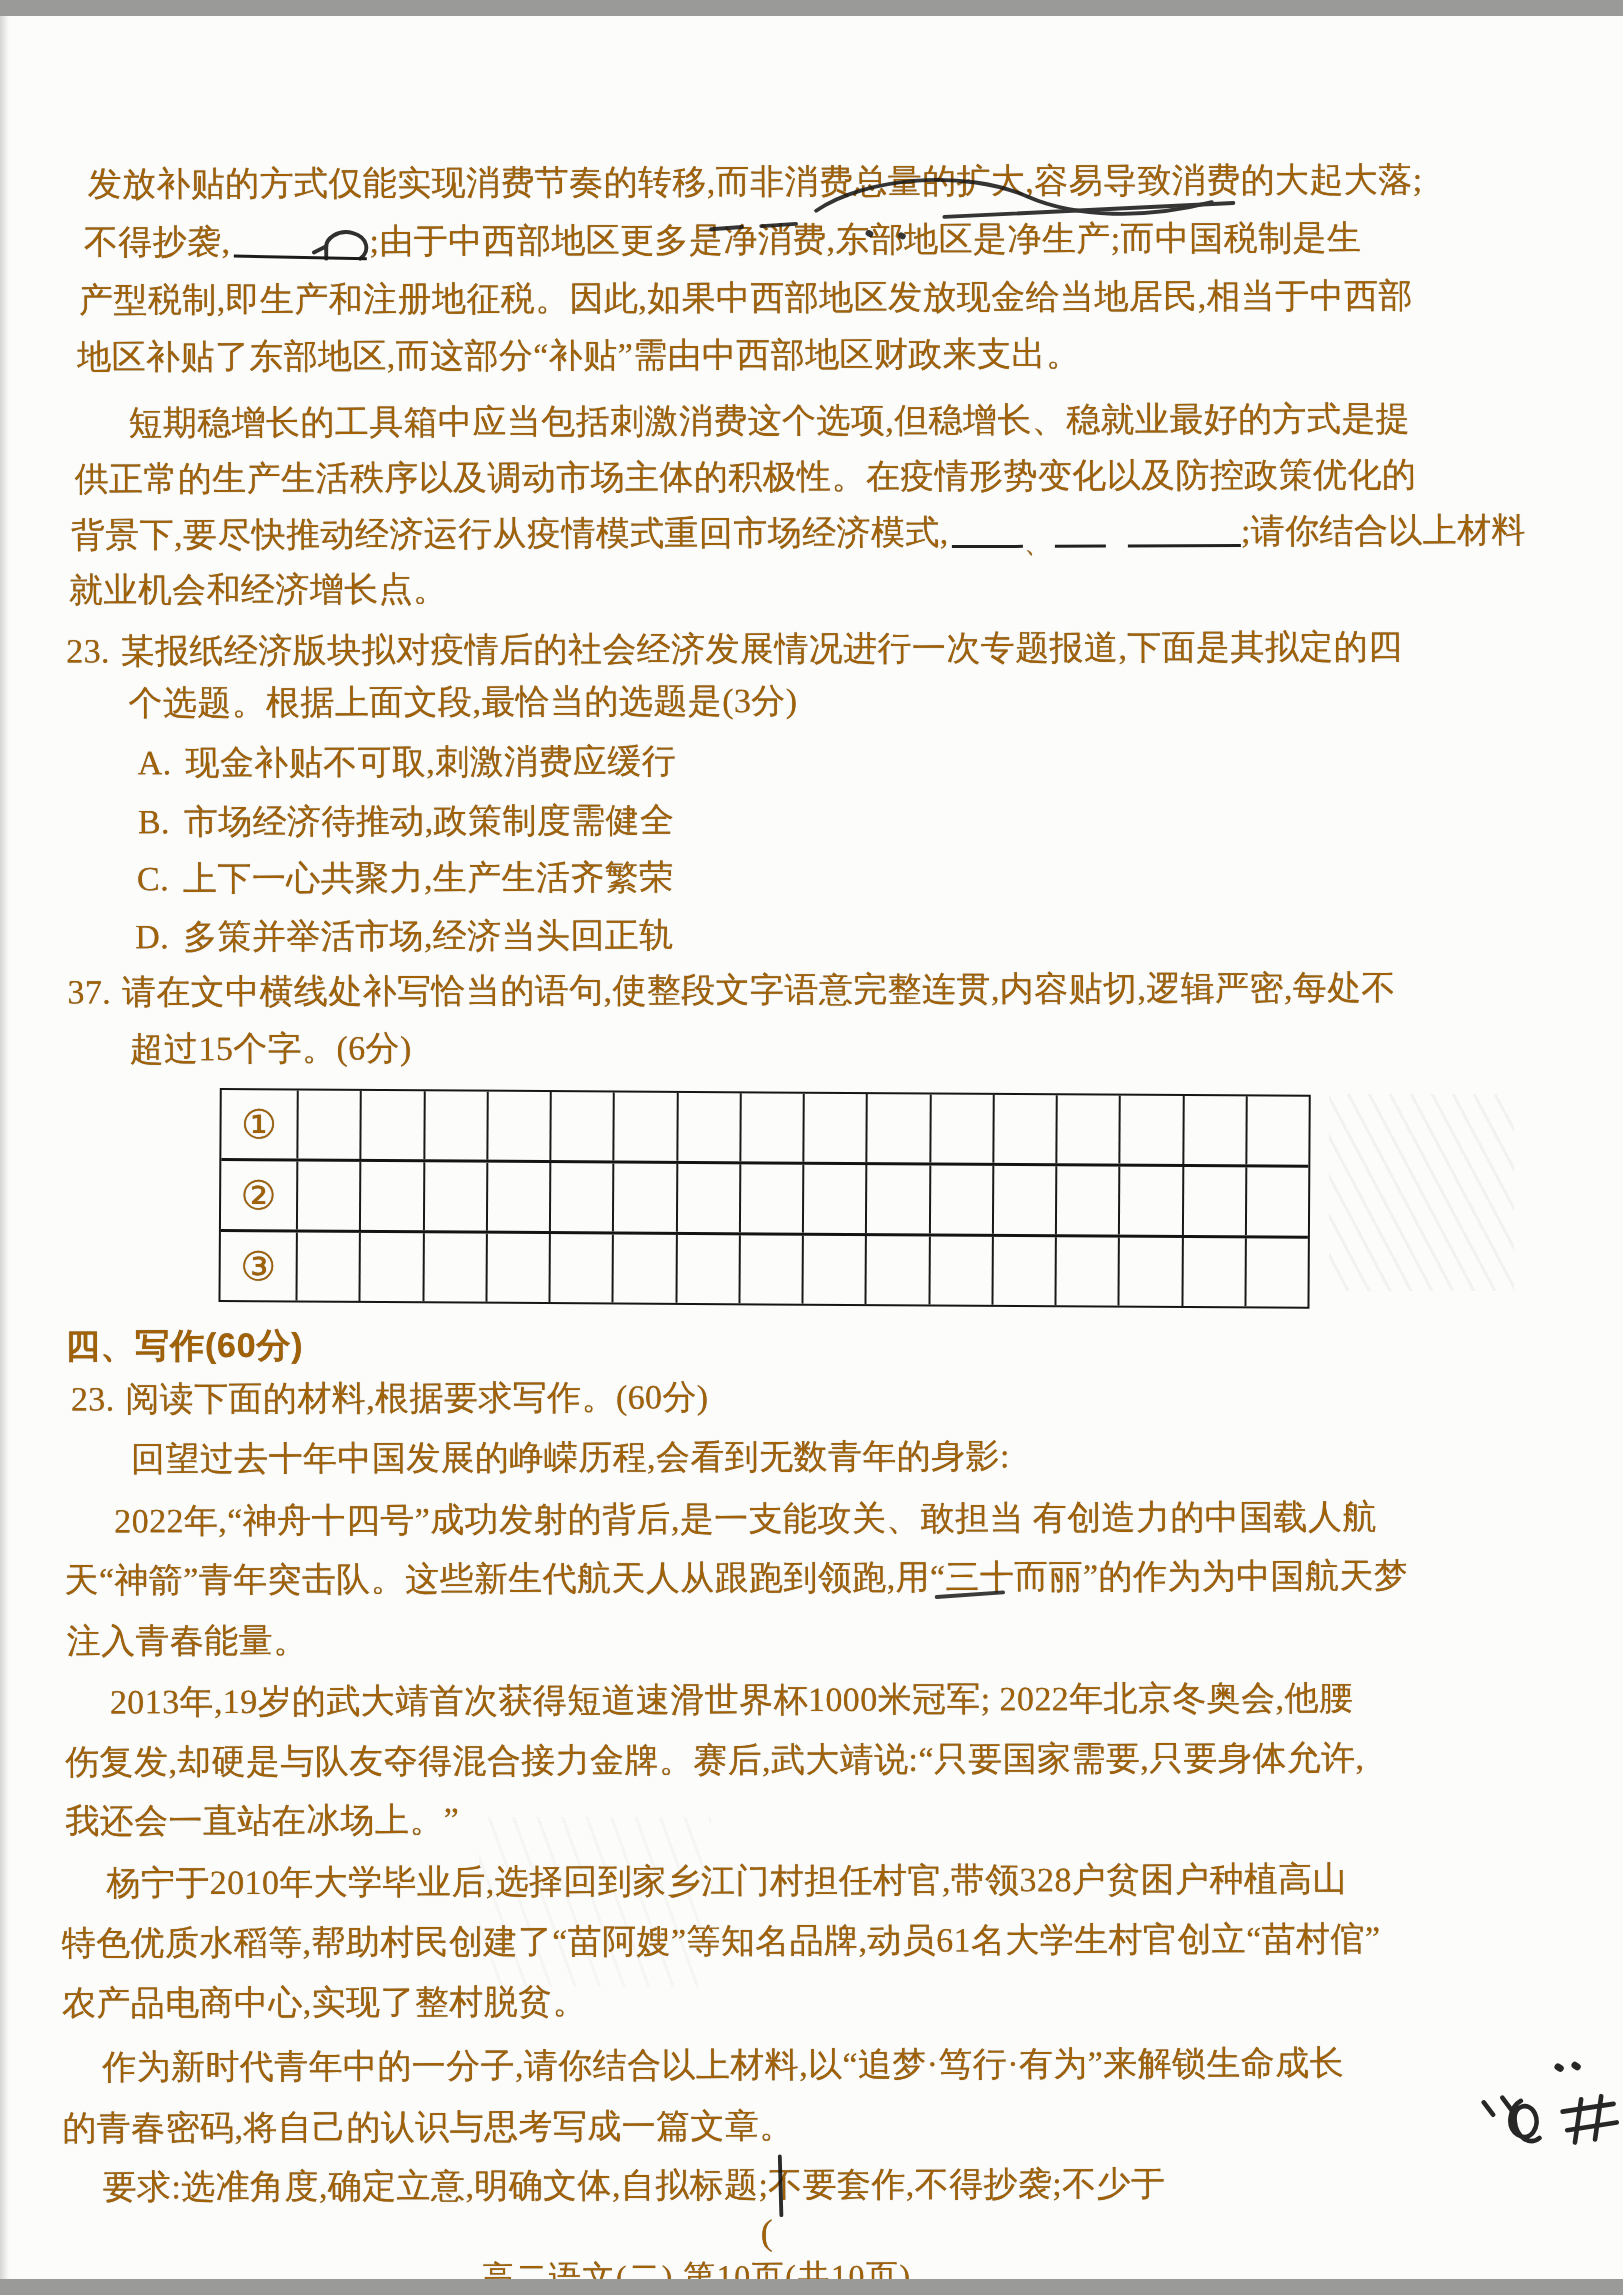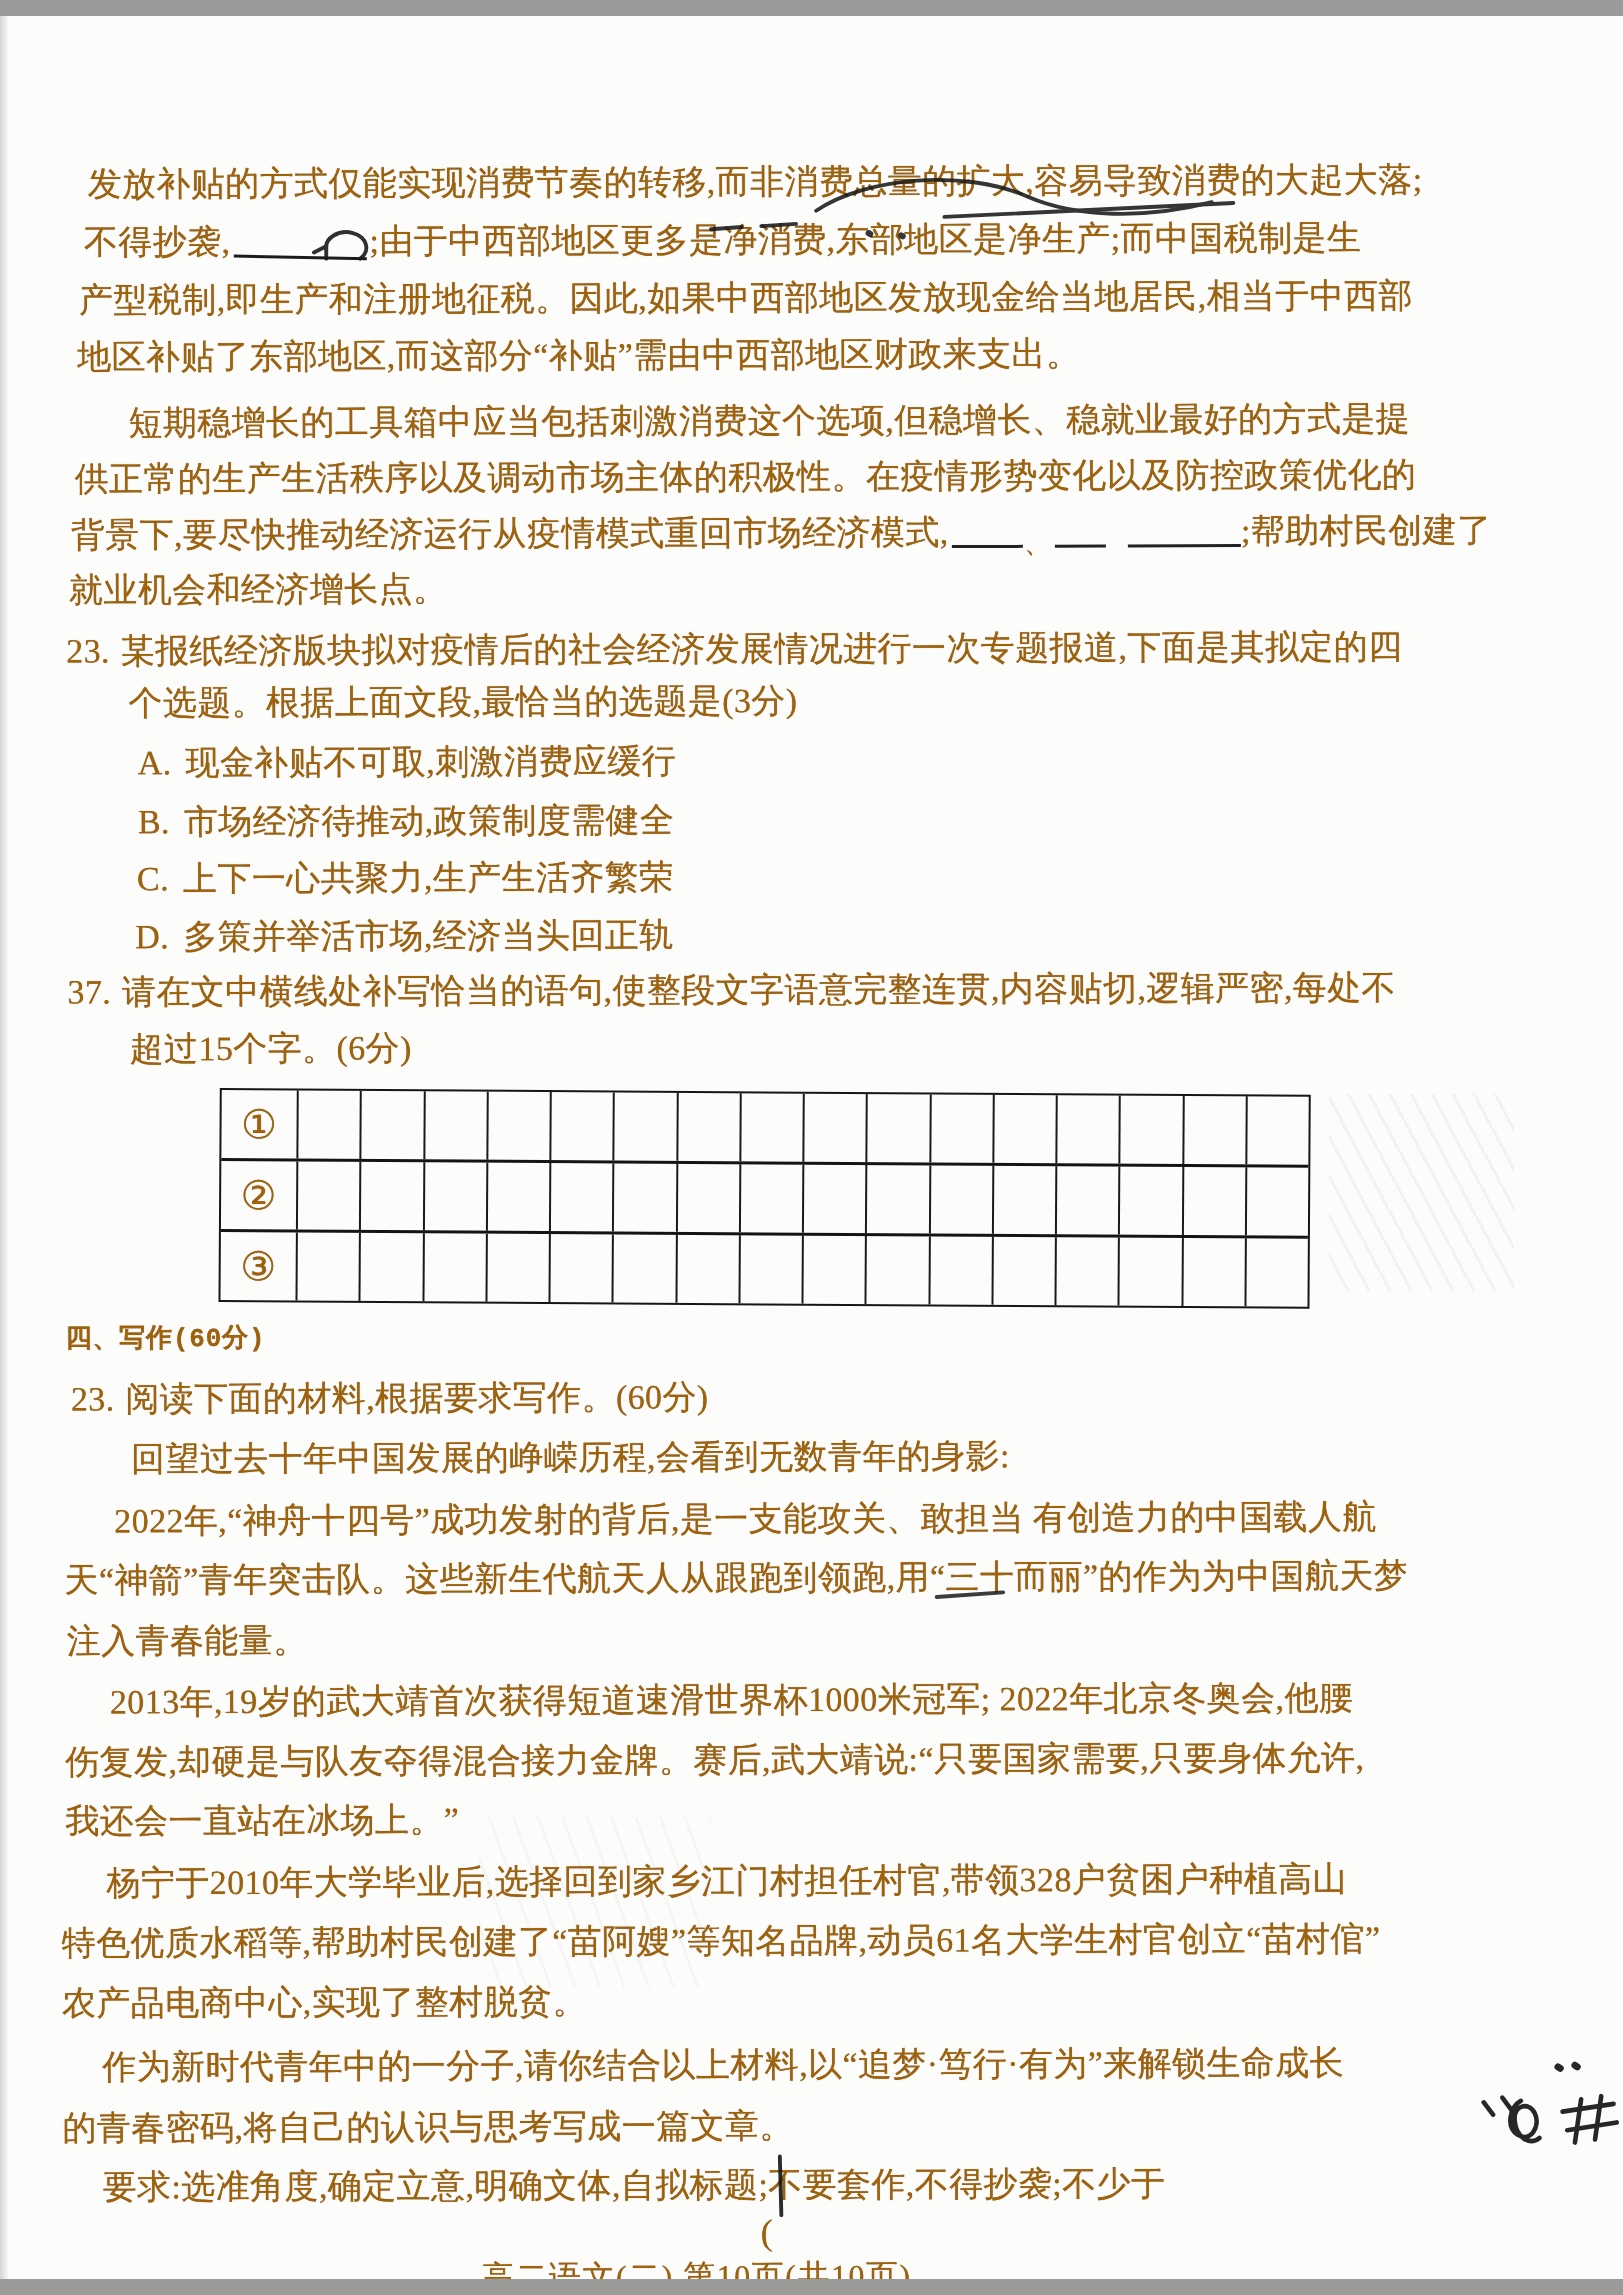--- a/index.html
+++ b/index.html
@@ -10,21 +10,21 @@
     color:#a16207;
   }
   .content{position:absolute;left:0;top:0;width:100%;height:100%;transform:rotate(-0.2deg);}
   .line{
     position:absolute;font-size:34px;line-height:1.3;white-space:nowrap;
     letter-spacing:0.4px;
     text-shadow:0 0 0.8px rgba(25,25,25,.6);
   }
   .qnum{margin-right:10.8px;}
   .optlabel{margin-right:14px;}
-  .heading{font-family:Liberation Mono, monospace;font-weight:700;font-size:26px;letter-spacing:0.8px;text-align:center;}
+  .heading{font-family:Liberation Sans, sans-serif;font-weight:700;font-size:34px;letter-spacing:0.8px;text-align:center;}
   .blank{display:inline-block;border-bottom:3.1px solid #1c1c1c;height:4.6px;}
   .blank1{width:133px;transform:translateY(6.2px) rotate(1.4deg);margin:0 3.1px;}
   .seg{display:inline-block;border-bottom:3.1px solid #222;height:4.6px;transform:translateY(4.6px);}
   .seg1{width:71px;margin-left:3.1px;}
   .seg2{width:51px;margin-right:21.6px;}
   .seg3{width:113px;}
   .blankmark{font-size:26px;vertical-align:-9.3px;margin:0 4.6px 0 1.5px;}
   
   .answer-grid{
     position:absolute;left:220px;top:1070px;width:1091px;
@@ -64,21 +64,21 @@
     <div class="line" style="top:144px;left:91px">发放补贴的方式仅能实现消费节奏的转移,而非消费总量的扩大,容易导致消费的大起大落;</div>
     <div class="line" style="top:202px;left:87px">
       <span>不得抄袭,</span><span class="blank blank1"></span><span>;由于中西部地区更多是净消费,东部地区是净生产;而中国税制是生</span>
     </div>
     <div class="line" style="top:260px;left:82px">产型税制,即生产和注册地征税。因此,如果中西部地区发放现金给当地居民,相当于中西部</div>
     <div class="line" style="top:317px;left:80px">地区补贴了东部地区,而这部分“补贴”需由中西部地区财政来支出。</div>
 
     <div class="line" style="top:383px;left:131px">短期稳增长的工具箱中应当包括刺激消费这个选项,但稳增长、稳就业最好的方式是提</div>
     <div class="line" style="top:439px;left:77px">供正常的生产生活秩序以及调动市场主体的积极性。在疫情形势变化以及防控政策优化的</div>
     <div class="line" style="top:495px;left:73px">
-      <span>背景下,要尽快推动经济运行从疫情模式重回市场经济模式,</span><span class="seg seg1"></span><span class="blankmark">、</span><span class="seg seg2"></span><span class="seg seg3"></span><span>;帮助村民创建了</span>
+      <span>背景下,要尽快推动经济运行从疫情模式重回市场经济模式,</span><span class="seg seg1"></span><span class="blankmark">、</span><span class="seg seg2"></span><span class="seg seg3"></span><span>;请你结合以上材料</span>
     </div>
     <div class="line" style="top:550px;left:71px">就业机会和经济增长点。</div>
 
     <div class="line" style="top:611px;left:68px">
       <span class="qnum">23.</span><span>某报纸经济版块拟对疫情后的社会经济发展情况进行一次专题报道,下面是其拟定的四</span>
     </div>
     <div class="line" style="top:663px;left:130px">个选题。根据上面文段,最恰当的选题是(3分)</div>
 
     <div class="line" style="top:723px;left:139px">
       <span class="optlabel">A.</span><span>现金补贴不可取,刺激消费应缓行</span>

